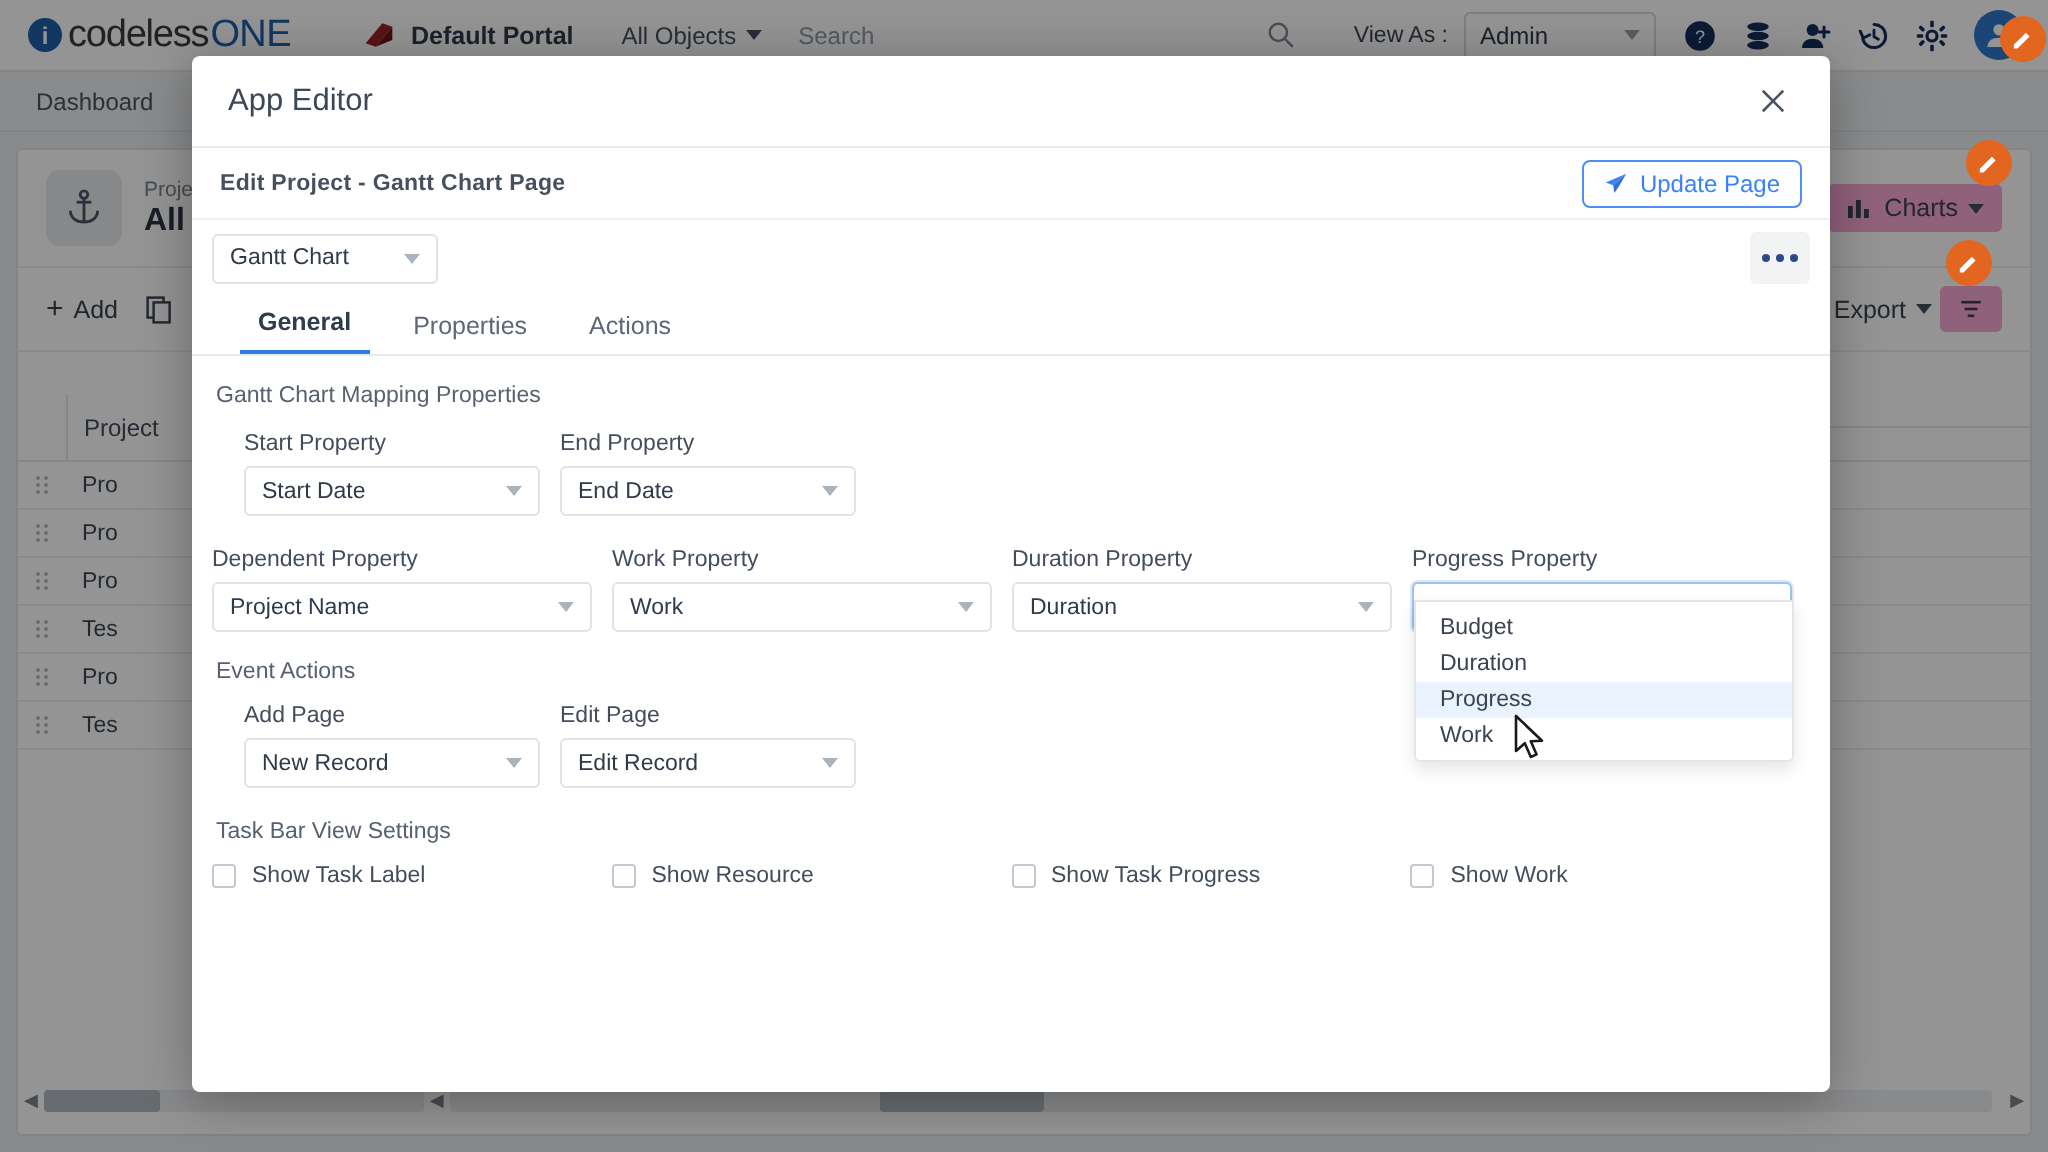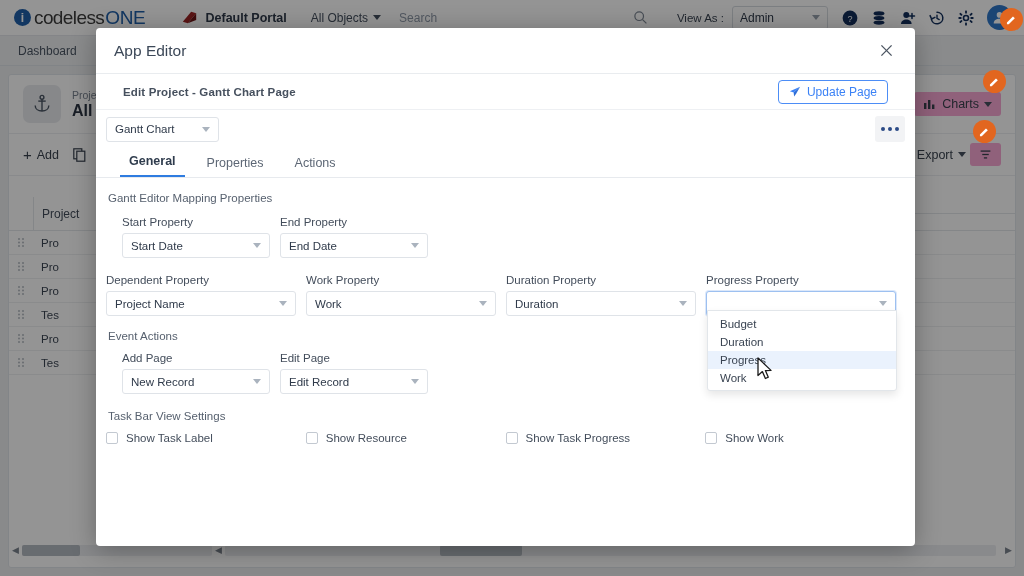--- a/index.html
+++ b/index.html
@@ -133,21 +133,21 @@
   .modal-head {
     height: 46px; display:flex; align-items:center; padding: 0 18px;
     border-bottom:1px solid #e9ecef;
   }
   .modal-title { font-size: 15.5px; color:#3c4858; }
   .modal-x {
     margin-left:auto; font-size:16px; color:#4a5360; line-height:1;
     width:22px;height:22px;display:flex;align-items:center;justify-content:center;
   }
   .bc-row {
-    height: 36px; display:flex; align-items:center; padding: 0 27px;
+    height: 36px; display:flex; align-items:center; padding: 0 14px;
     border-bottom:1px solid #eef0f3;
     text-align:right;
   }
   .bc { font-size: 11.5px; color:#46505e; font-weight:600; letter-spacing:0.15px;}
   .update-btn {
     margin-left:auto; border:1px solid #4c8df6; border-radius:4px;
     height: 24px; padding: 0 10px; display:flex;align-items:center;gap:6px;
     color:#3b82f6; font-size:12px; background:#fff;
   }
   .sel-row { height: 38px; display:flex; align-items:center; padding: 0 10px; }
@@ -554,21 +554,21 @@
   </div>
 
   <div class="tabrow">
     <div class="mtab active">General</div>
     <div class="mtab">Properties</div>
     <div class="mtab">Actions</div>
   </div>
 
   <div class="mbody">
 
-    <div class="section-title">Gantt Editor Mapping Properties</div>
+    <div class="section-title">Gantt Chart Mapping Properties</div>
 
     <div class="row2">
       <div class="fld">
         <div class="fld-label">Start Property</div>
         <div class="sel-box">
           <span>Start Date</span>
           <span class="sel-caret"></span>
         </div>
       </div>
       <div class="fld">
@@ -603,21 +603,21 @@
         </div>
       </div>
       <div class="fld">
         <div class="fld-label">Progress Property</div>
         <div class="sel-box focused">
           <span></span>
           <span class="sel-caret"></span>
         </div>
       </div>
 
-      <div class="dd-menu" style="top:36px;">
+      <div class="dd-menu" style="top:26px;">
         <div class="dd-item">Budget</div>
         <div class="dd-item">Duration</div>
         <div class="dd-item sel">Progress</div>
         <div class="dd-item">Work</div>
       </div>
     </div>
 
     <div class="section-title" style="margin-top:2px;margin-bottom:10px;">Event Actions</div>
     <div class="row2">
       <div class="fld">

